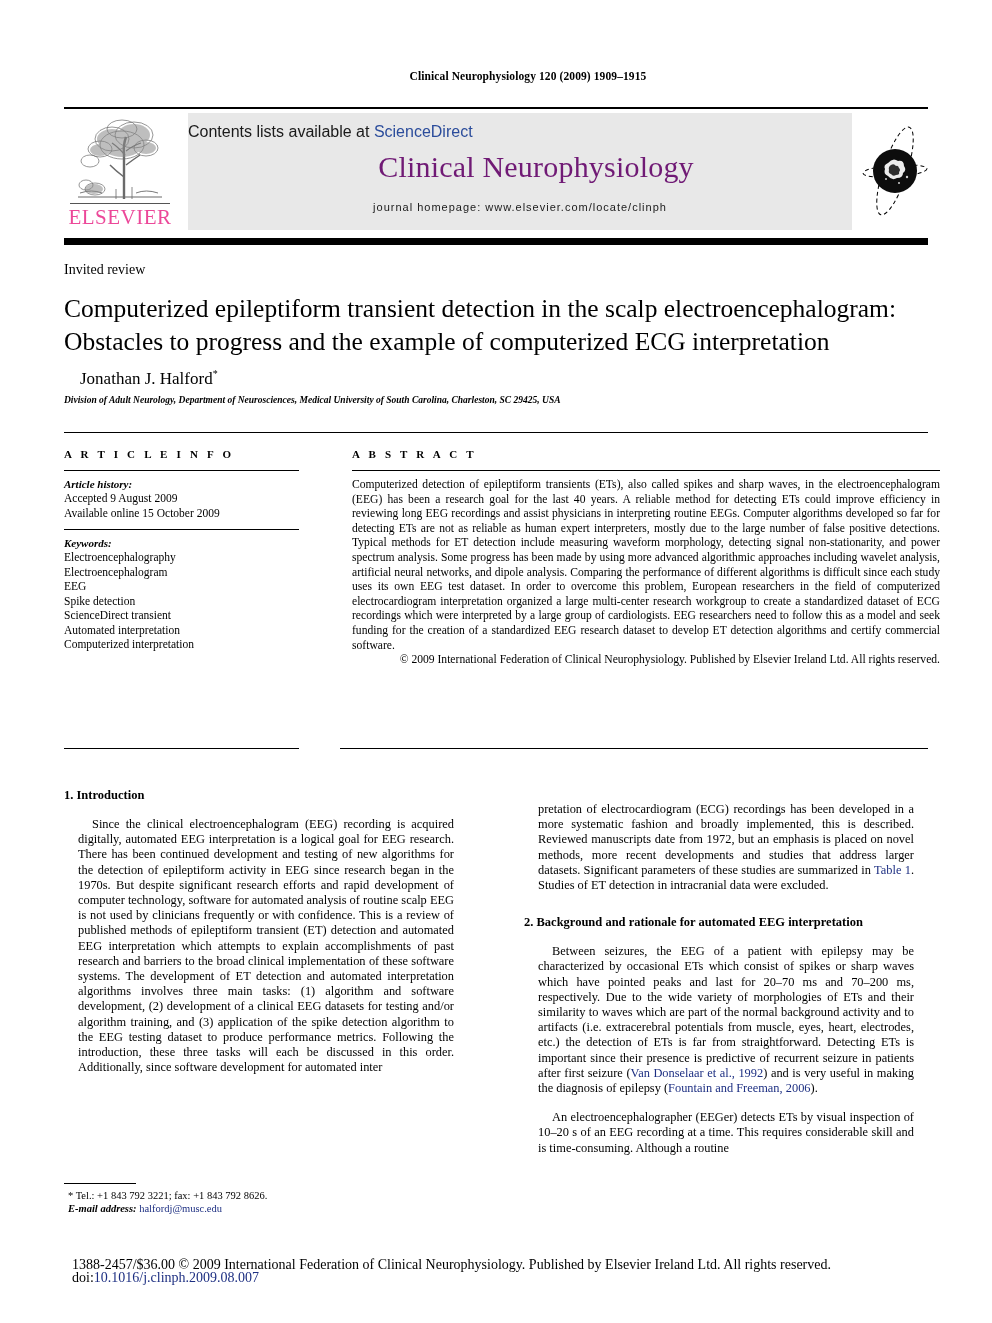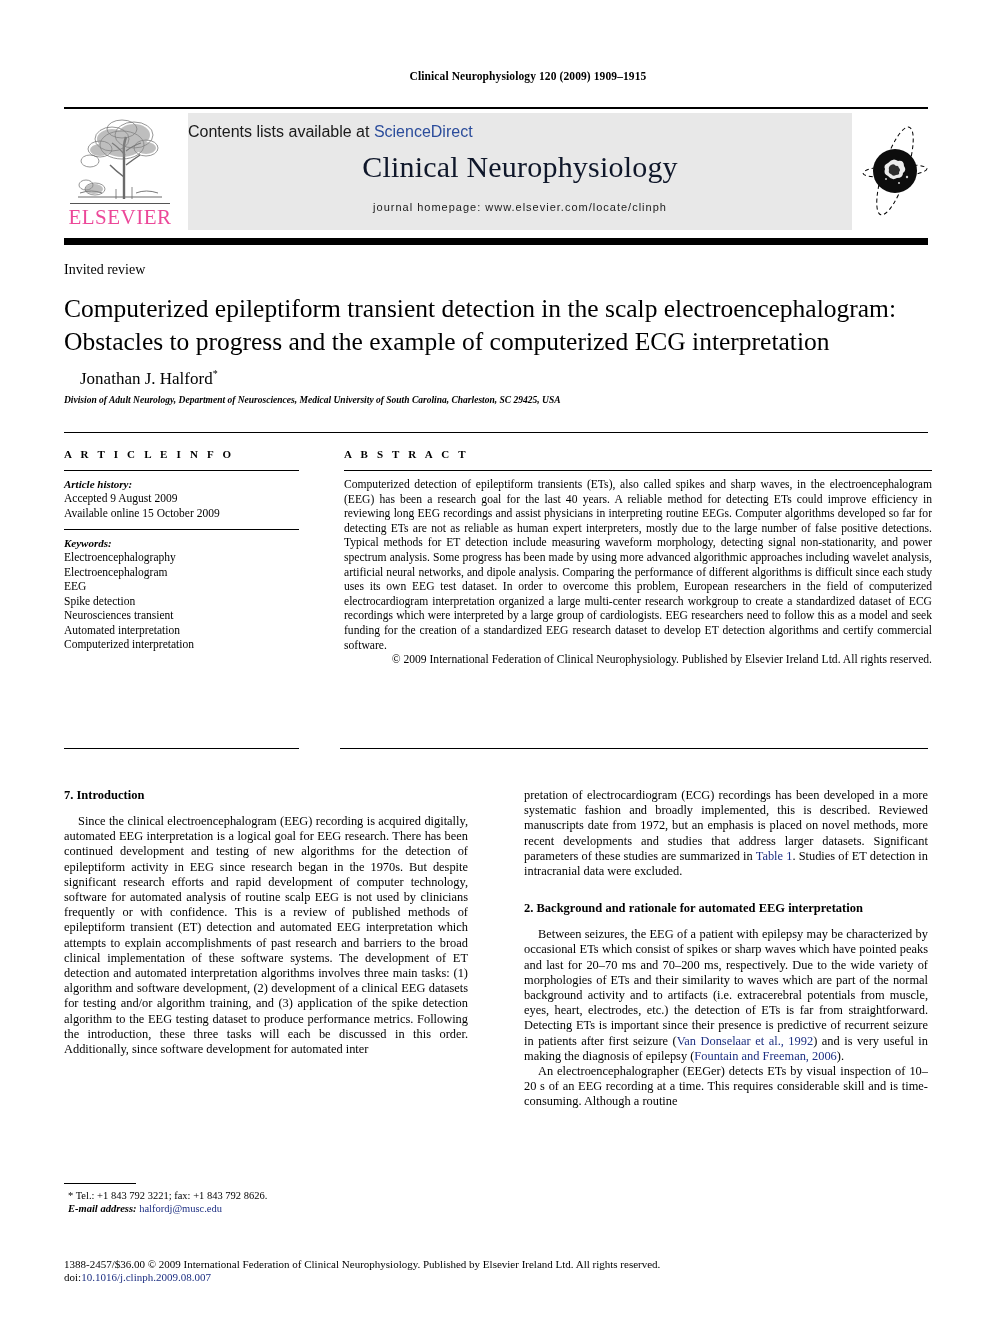--- a/index.html
+++ b/index.html
@@ -90,26 +90,26 @@
     width: 664px;
     font-family: "Liberation Sans", sans-serif;
     font-size: 16px;
     color: #1a1a1a;
   }
   .contents-line .sd {
     color: #2b4c9b;
   }
   .journal-title {
     position: absolute;
-    left: 0; top: 37px;
+    left: 16px; top: 37px;
     width: 664px;
     text-align: center;
     font-family: "Liberation Serif", serif;
     font-size: 30px;
-    color: #0f172a;
+    color: #701a75;
     letter-spacing: 0.2px;
   }
   .homepage-line {
     position: absolute;
     left: 0; top: 88px;
     width: 664px;
     text-align: center;
     font-family: Liberation Sans, sans-serif;
     font-size: 11px;
     letter-spacing: 1.0px;
@@ -173,21 +173,21 @@
     background: #000;
   }
 
   .info-col {
     position: absolute;
     left: 64px; top: 448px;
     width: 235px;
   }
   .abs-col {
     position: absolute;
-    left: 344px; top: 448px;
+    left: 352px; top: 448px;
     width: 588px;
   }
   .sec-caps {
     font-family: "Liberation Serif", serif;
     font-size: 11px;
     font-weight: bold;
     letter-spacing: 3.2px;
     margin-bottom: 10px;
   }
   .hr-thin {
@@ -261,21 +261,21 @@
     font-family: "Liberation Serif", serif;
     margin: 0 0 11px 0;
   }
   .sec-head.spaced {
     margin-top: 22px;
   }
   .body-par {
     font-size: 12.4px;
     line-height: 15.2px;
     text-align: justify;
-    margin: 0;
+    margin: 14px;
     text-indent: 14px;
   }
   .body-par.noindent {
     text-indent: 0;
   }
   .lnk {
     color: #1d2f82;
   }
 
   
@@ -301,22 +301,23 @@
     font-weight: bold;
   }
 
   
   .page-footer {
     position: absolute;
     left: 64px; top: 1258px;
     width: 864px;
   }
   .footer-line {
-    font-size: 11px;
+    font-size: 14px;
     line-height: 13px;
+    margin-left: 8px;
   }
 </style>
 </head>
 <body>
 
 <div class="page">
 
   <div class="running-head">Clinical Neurophysiology 120 (2009) 1909–1915</div>
 
   <div class="masthead-rule"></div>
@@ -405,38 +406,38 @@
     <div class="meta-line">Accepted 9 August 2009</div>
     <div class="meta-line">Available online 15 October 2009</div>
     <div class="meta-gap"></div>
     <div class="hr-thin"></div>
     <div class="meta-head">Keywords:</div>
     <ul class="kw-list">
       <li>Electroencephalography</li>
       <li>Electroencephalogram</li>
       <li>EEG</li>
       <li>Spike detection</li>
-      <li>Neurosciences transient</li>
+      <li>ScienceDirect transient</li>
       <li>Automated interpretation</li>
       <li>Computerized interpretation</li>
     </ul>
   </div>
 
   <div class="abs-col">
     <div class="sec-caps">A B S T R A C T</div>
     <div class="hr-thin"></div>
     <p class="abstract-body">Computerized detection of epileptiform transients (ETs), also called spikes and sharp waves, in the electroencephalogram (EEG) has been a research goal for the last 40 years. A reliable method for detecting ETs could improve efficiency in reviewing long EEG recordings and assist physicians in interpreting routine EEGs. Computer algorithms developed so far for detecting ETs are not as reliable as human expert interpreters, mostly due to the large number of false positive detections. Typical methods for ET detection include measuring waveform morphology, detecting signal non-stationarity, and power spectrum analysis. Some progress has been made by using more advanced algorithmic approaches including wavelet analysis, artificial neural networks, and dipole analysis. Comparing the performance of different algorithms is difficult since each study uses its own EEG test dataset. In order to overcome this problem, European researchers in the field of computerized electrocardiogram interpretation organized a large multi-center research workgroup to create a standardized dataset of ECG recordings which were interpreted by a large group of cardiologists. EEG researchers need to follow this as a model and seek funding for the creation of a standardized EEG research dataset to develop ET detection algorithms and certify commercial software.</p>
     <p class="abstract-copyright">© 2009 International Federation of Clinical Neurophysiology. Published by Elsevier Ireland Ltd. All rights reserved.</p>
   </div>
 
   <div class="band-rule-left"></div>
   <div class="band-rule-right"></div>
 
   <div class="col-left">
-    <div class="sec-head">7. Introduction</div>
+    <div class="sec-head">1. Introduction</div>
     <p class="body-par">Since the clinical electroencephalogram (EEG) recording is acquired digitally, automated EEG interpretation is a logical goal for EEG research. There has been continued development and testing of new algorithms for the detection of epileptiform activity in EEG since research began in the 1970s. But despite significant research efforts and rapid development of computer technology, software for automated analysis of routine scalp EEG is not used by clinicians frequently or with confidence. This is a review of published methods of epileptiform transient (ET) detection and automated EEG interpretation which attempts to explain accomplishments of past research and barriers to the broad clinical implementation of these software systems. The development of ET detection and automated interpretation algorithms involves three main tasks: (1) algorithm and software development, (2) development of a clinical EEG datasets for testing and/or algorithm training, and (3) application of the spike detection algorithm to the EEG testing dataset to produce performance metrics. Following the introduction, these three tasks will each be discussed in this order. Additionally, since software development for automated inter</p>
   </div>
 
   <div class="col-right">
     <p class="body-par noindent"><span>pretation of electrocardiogram (ECG) recordings has been developed in a more systematic fashion and broadly implemented, this is described. Reviewed manuscripts date from 1972, but an emphasis is placed on novel methods, more recent developments and studies that address larger datasets. Significant parameters of these studies are summarized in </span><span class="lnk">Table 1</span><span>. Studies of ET detection in intracranial data were excluded.</span></p>
 
     <div class="sec-head spaced">2. Background and rationale for automated EEG interpretation</div>
 
     <p class="body-par"><span>Between seizures, the EEG of a patient with epilepsy may be characterized by occasional ETs which consist of spikes or sharp waves which have pointed peaks and last for 20–70 ms and 70–200 ms, respectively. Due to the wide variety of morphologies of ETs and their similarity to waves which are part of the normal background activity and to artifacts (i.e. extracerebral potentials from muscle, eyes, heart, electrodes, etc.) the detection of ETs is far from straightforward. Detecting ETs is important since their presence is predictive of recurrent seizure in patients after first seizure (</span><span class="lnk">Van Donselaar et al., 1992</span><span>) and is very useful in making the diagnosis of epilepsy (</span><span class="lnk">Fountain and Freeman, 2006</span><span>).</span></p>
 

